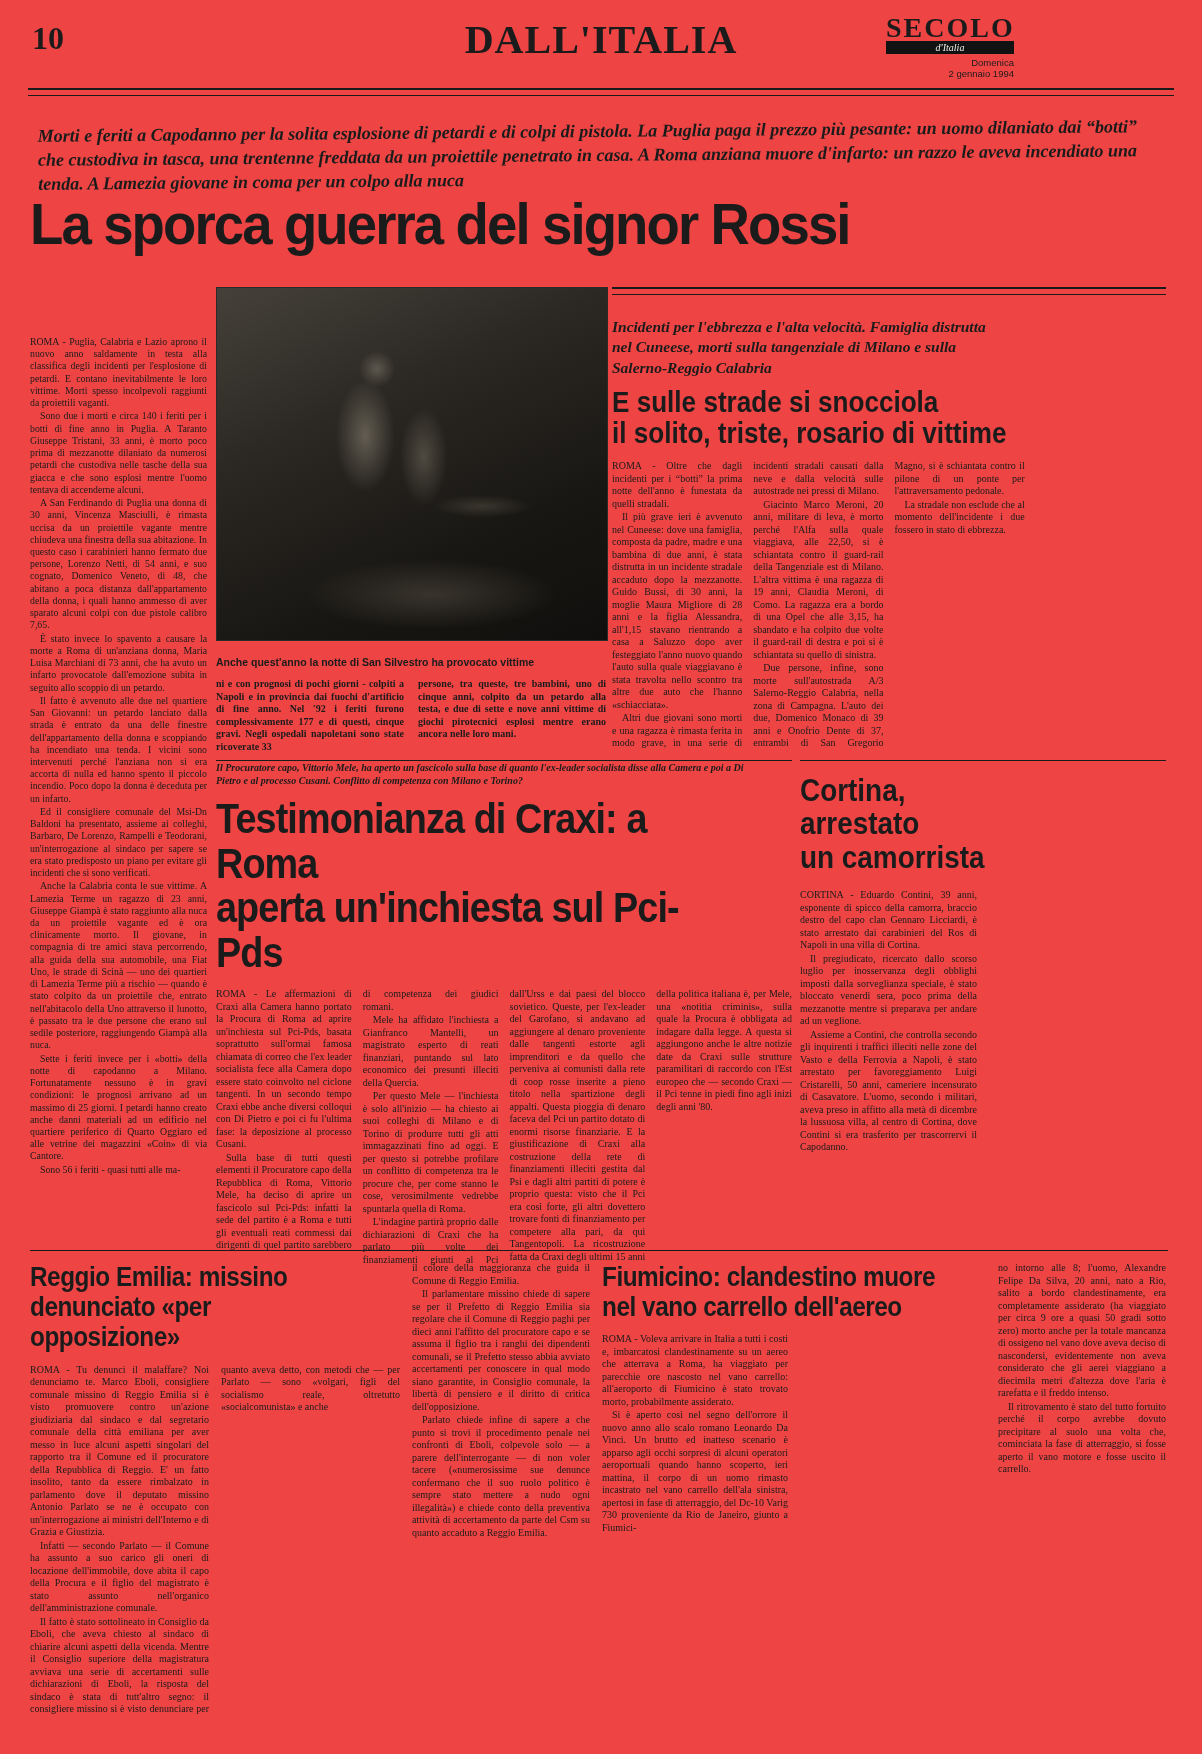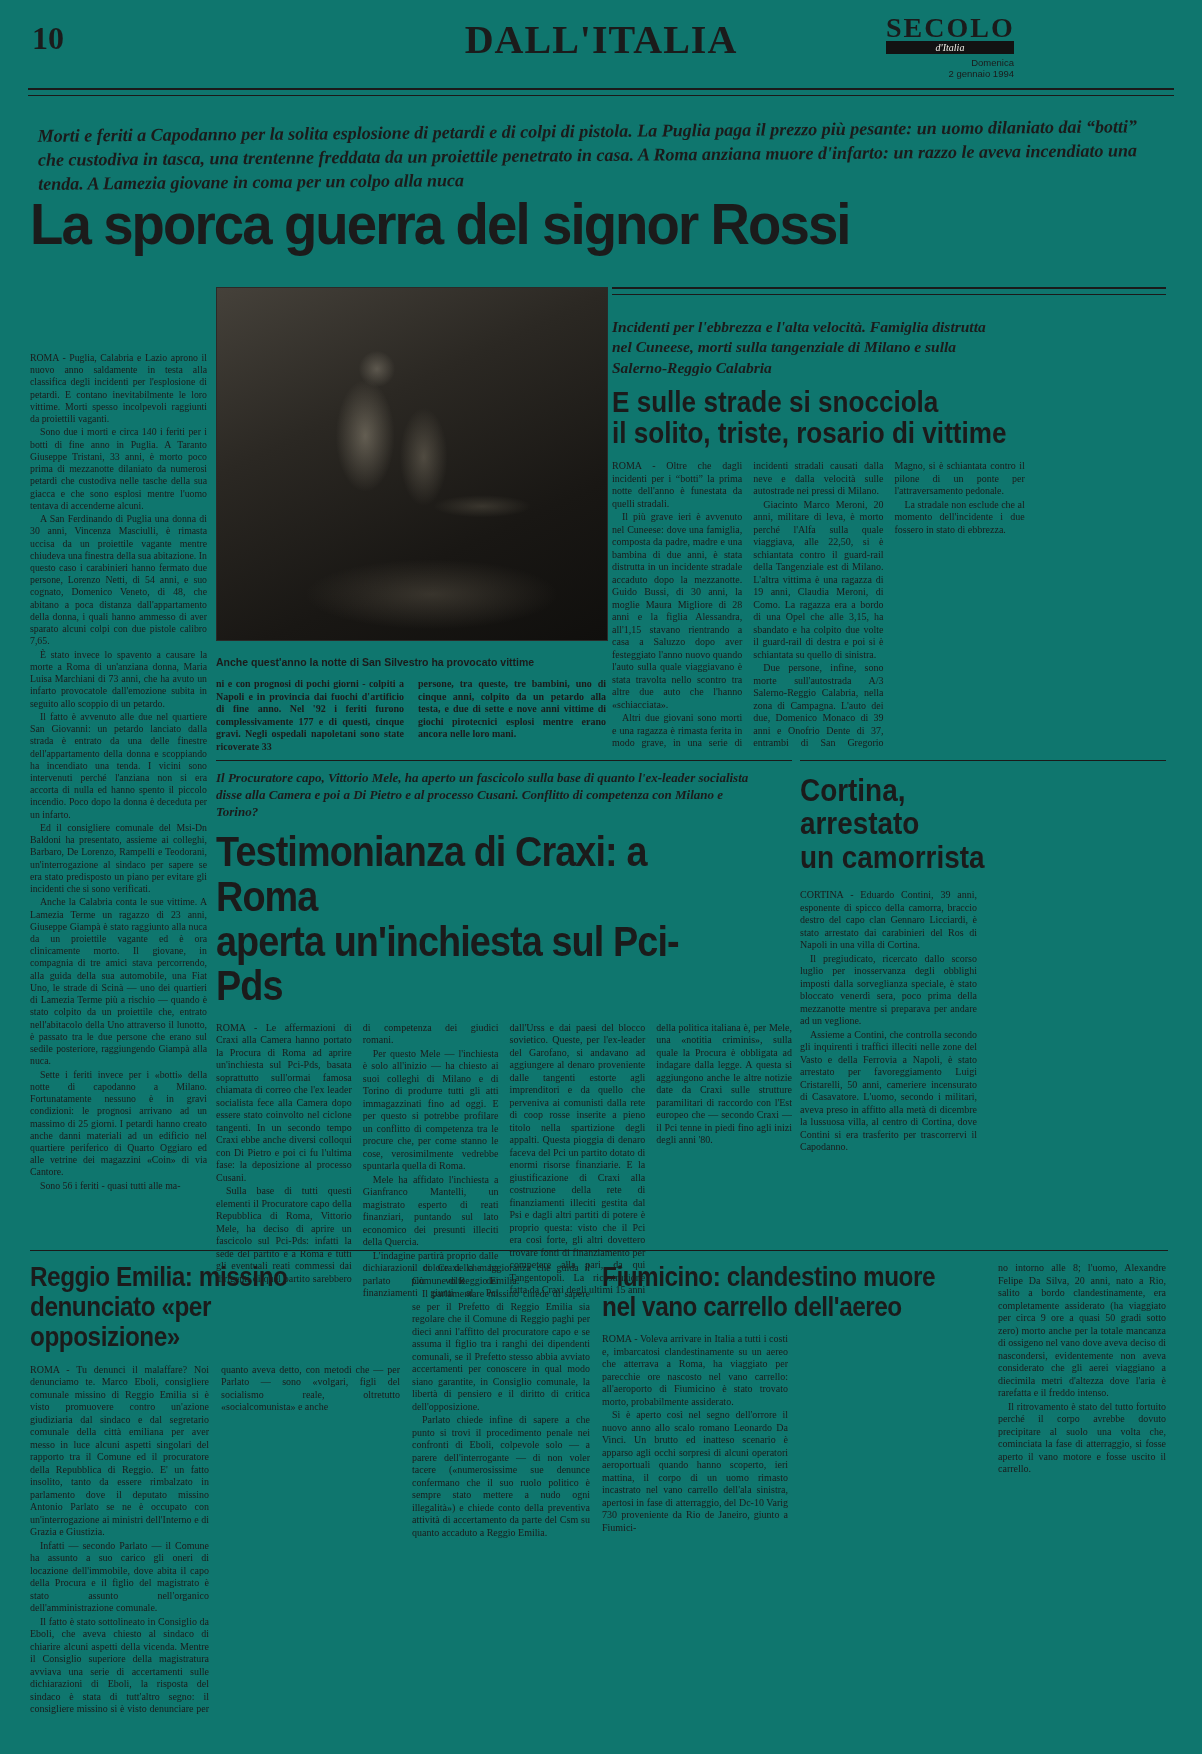--- a/index.html
+++ b/index.html
@@ -1,16 +1,16 @@
 <!DOCTYPE html>
 <html><head>
 <meta charset="utf-8">
 <style>
   html,body{margin:0;padding:0;background:#8b8a85;}
-  .page{position:relative;width:1202px;height:1754px;margin:0 auto;background:#0f766e;color:#1b1b1b;
+  .page{position:relative;width:1202px;height:1754px;margin:0 auto;background:#ef4444;color:#1b1b1b;
         font-family:"Liberation Serif",serif;overflow:hidden;}
 
   
   .header{position:absolute;left:30px;right:30px;top:12px;height:74px;}
   .pagenum{position:absolute;left:2px;top:8px;font-size:32px;font-weight:bold;}
   .section-title{position:absolute;left:0;right:0;top:4px;text-align:center;font-size:40px;font-weight:bold;letter-spacing:1px;}
   .masthead{position:absolute;right:158px;top:2px;width:128px;text-align:center;}
   .m-name{font-size:28px;font-weight:bold;letter-spacing:2px;line-height:28px;}
   .m-bar{background:#121212;color:#f2f0e9;font-style:italic;font-size:10px;line-height:13px;height:13px;margin-top:-1px;}
   .m-day,.m-date{font-family:"Liberation Sans",sans-serif;font-size:9.5px;line-height:11px;text-align:right;}
@@ -24,21 +24,21 @@
   .lead-kicker{position:absolute;left:38px;top:120px;width:1112px;font-style:italic;font-weight:bold;
                font-size:18px;line-height:1.32;transform:rotate(-0.5deg);}
   .lead-headline{position:absolute;left:30px;top:190px;margin:0;font-family:"Liberation Sans",sans-serif;
                  font-weight:bold;font-size:58px;letter-spacing:-2px;white-space:nowrap;
                  transform:scaleX(.94);transform-origin:left;}
 
   .body-text{font-size:10px;line-height:1.25;text-align:justify;overflow-wrap:break-word;}
   .body-text p{margin:0 0 1px;text-indent:10px;}
   .body-text p:first-child{text-indent:0;}
 
-  .lead-body{position:absolute;left:30px;top:352px;width:177px;height:896px;overflow:hidden;font-size:9.8px;}
+  .lead-body{position:absolute;left:30px;top:336px;width:177px;height:896px;overflow:hidden;font-size:9.8px;}
 
   
   .photo-block{position:absolute;left:216px;top:287px;width:390px;}
   .photo{width:390px;height:352px;border:1px solid #2a2a28;
     background:
       radial-gradient(42px 80px at 38% 42%, rgba(195,185,162,.38), transparent 70%),
       radial-gradient(34px 70px at 53% 48%, rgba(172,162,140,.32), transparent 70%),
       radial-gradient(26px 26px at 41% 23%, rgba(222,212,190,.26), transparent 70%),
       radial-gradient(180px 50px at 55% 87%, rgba(142,132,112,.28), transparent 70%),
       radial-gradient(70px 16px at 68% 62%, rgba(125,118,100,.3), transparent 70%),
@@ -53,21 +53,21 @@
   .headline p{margin:0;}
 
   
   .strade-block{position:absolute;left:612px;top:287px;width:554px;}
   .strade-kicker{font-size:15.5px;line-height:1.32;width:395px;margin-top:22px;}
   .strade-headline{font-size:29px;line-height:1.07;margin-top:9px;}
   .strade-body{margin-top:11px;height:290px;column-count:4;column-gap:11px;column-fill:auto;overflow:hidden;}
 
   
   .craxi-block{position:absolute;left:216px;top:760px;width:576px;}
-  .craxi-kicker{font-size:13px;line-height:1.32;margin-top:8px;width:545px;}
+  .craxi-kicker{font-size:10px;line-height:1.32;width:545px;}
   .craxi-headline{font-size:42px;line-height:1.06;letter-spacing:-1px;margin-top:10px;}
   .craxi-body{margin-top:13px;height:282px;column-count:4;column-gap:11px;column-fill:auto;overflow:hidden;}
 
   
   .cortina-block{position:absolute;left:800px;top:760px;width:366px;}
   .cortina-kicker{font-size:16.5px;line-height:1.3;margin-top:8px;width:235px;}
   .cortina-headline{font-size:31px;line-height:1.08;margin-top:13px;}
   .cortina-body{margin-top:15px;height:300px;column-count:2;column-gap:12px;column-fill:auto;overflow:hidden;}
 
   
@@ -149,22 +149,22 @@
   <div class="craxi-block">
     <div class="rule-thin"></div>
     <div class="kicker craxi-kicker">Il Procuratore capo, Vittorio Mele, ha aperto un fascicolo sulla base di quanto l'ex-leader socialista disse alla Camera e poi a Di Pietro e al processo Cusani. Conflitto di competenza con Milano e Torino?</div>
     <div class="headline craxi-headline">
         <p>Testimonianza di Craxi: a Roma</p>
         <p>aperta un'inchiesta sul Pci-Pds</p>
       </div>
     <div class="craxi-body body-text">
         <p>ROMA - Le affermazioni di Craxi alla Camera hanno portato la Procura di Roma ad aprire un'inchiesta sul Pci-Pds, basata soprattutto sull'ormai famosa chiamata di correo che l'ex leader socialista fece alla Camera dopo essere stato coinvolto nel ciclone tangenti. In un secondo tempo Craxi ebbe anche diversi colloqui con Di Pietro e poi ci fu l'ultima fase: la deposizione al processo Cusani.</p>
         <p>Sulla base di tutti questi elementi il Procuratore capo della Repubblica di Roma, Vittorio Mele, ha deciso di aprire un fascicolo sul Pci-Pds: infatti la sede del partito è a Roma e tutti gli eventuali reati commessi dai dirigenti di quel partito sarebbero di competenza dei giudici romani.</p>
+        <p>Mele ha affidato l'inchiesta a Gianfranco Mantelli, un magistrato esperto di reati finanziari, puntando sul lato economico dei presunti illeciti della Quercia.</p>
         <p>Per questo Mele — l'inchiesta è solo all'inizio — ha chiesto ai suoi colleghi di Milano e di Torino di produrre tutti gli atti immagazzinati fino ad oggi. E per questo si potrebbe profilare un conflitto di competenza tra le procure che, per come stanno le cose, verosimilmente vedrebbe spuntarla quella di Roma.</p>
-        <p>Mele ha affidato l'inchiesta a Gianfranco Mantelli, un magistrato esperto di reati finanziari, puntando sul lato economico dei presunti illeciti della Quercia.</p>
         <p>L'indagine partirà proprio dalle dichiarazioni di Craxi che ha parlato più volte dei finanziamenti giunti al Pci dall'Urss e dai paesi del blocco sovietico. Queste, per l'ex-leader del Garofano, si andavano ad aggiungere al denaro proveniente dalle tangenti estorte agli imprenditori e da quello che perveniva ai comunisti dalla rete di coop rosse inserite a pieno titolo nella spartizione degli appalti. Questa pioggia di denaro faceva del Pci un partito dotato di enormi risorse finanziarie. E la giustificazione di Craxi alla costruzione della rete di finanziamenti illeciti gestita dal Psi e dagli altri partiti di potere è proprio questa: visto che il Pci era così forte, gli altri dovettero trovare fonti di finanziamento per competere alla pari, da qui Tangentopoli. La ricostruzione fatta da Craxi degli ultimi 15 anni della politica italiana è, per Mele, una «notitia criminis», sulla quale la Procura è obbligata ad indagare dalla legge. A questa si aggiungono anche le altre notizie date da Craxi sulle strutture paramilitari di raccordo con l'Est europeo che — secondo Craxi — il Pci tenne in piedi fino agli inizi degli anni '80.</p>
       </div>
   </div>
 
   <div class="cortina-block">
     <div class="rule-thin"></div>
     <div class="headline cortina-headline">
         <p>Cortina,</p>
         <p>arrestato</p>
         <p>un camorrista</p>

